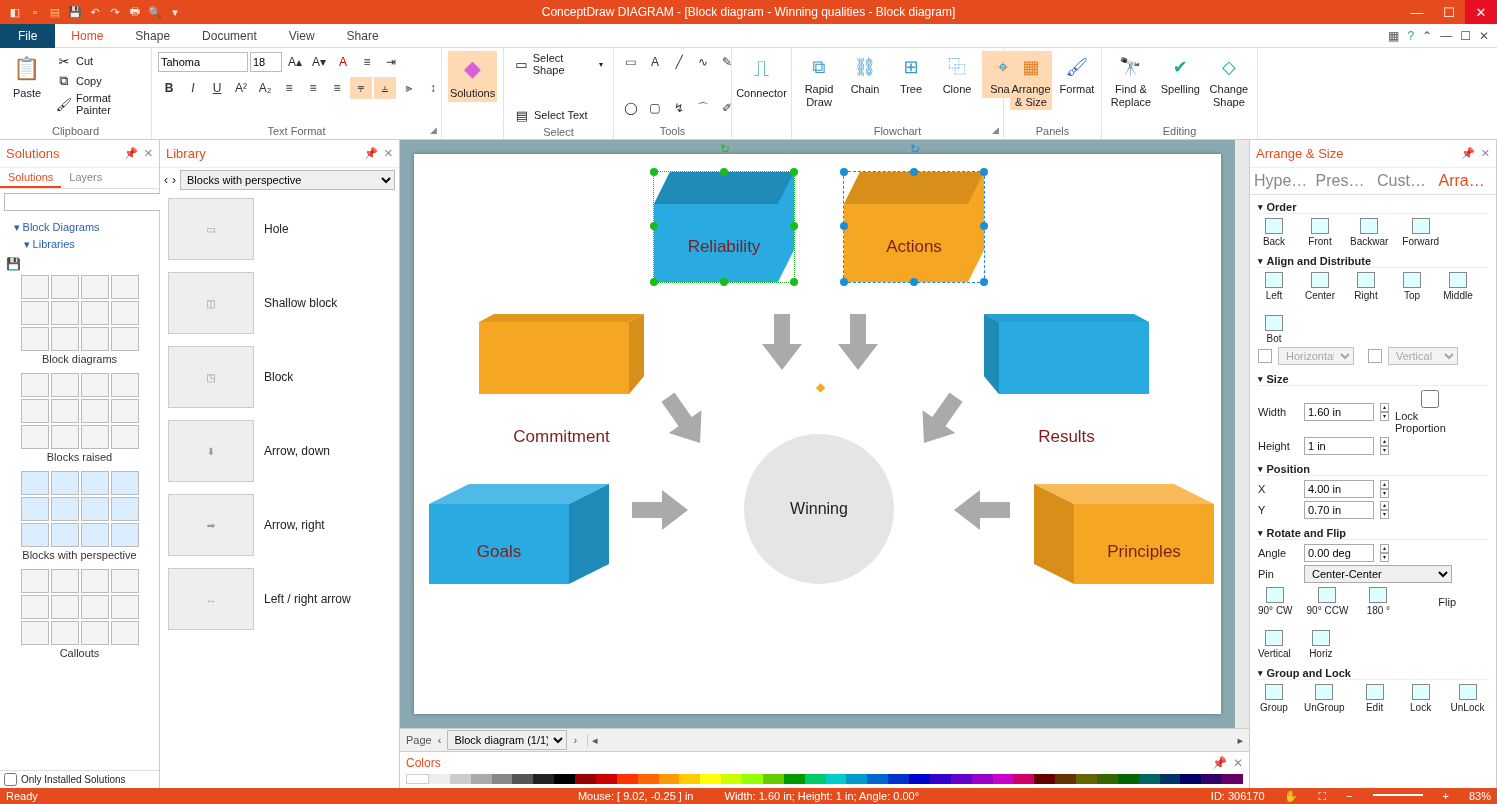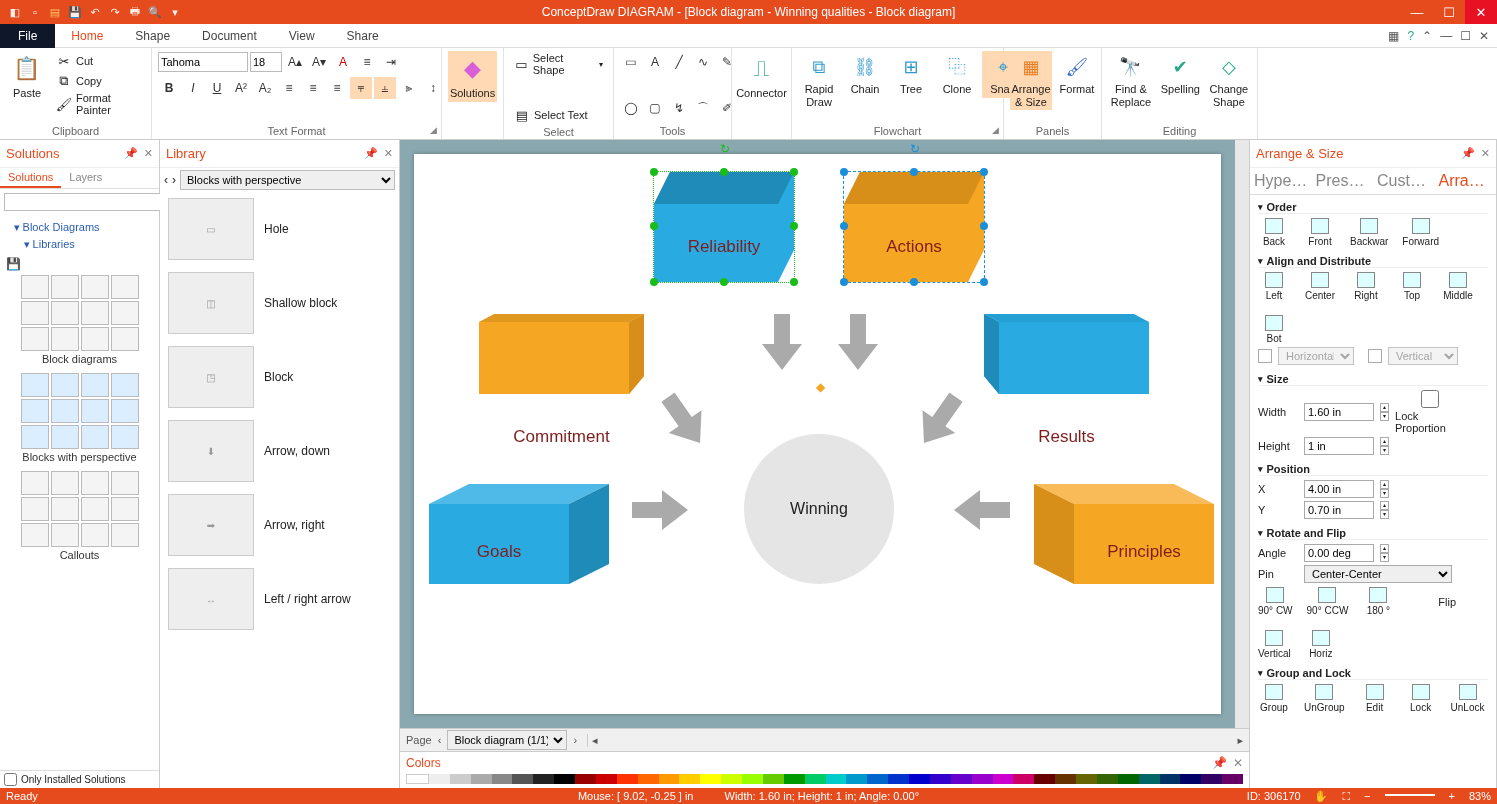--- a/index.html
+++ b/index.html
@@ -9,21 +9,21 @@
 .titlebar { height: 24px; background: #e64b1e; display: flex; align-items: center; color: #fff; position: relative; }
 .qat { display: flex; gap: 6px; padding-left: 8px; align-items: center; }
 .qat span { width: 14px; height: 14px; display: inline-flex; align-items: center; justify-content: center; font-size: 11px; color: #fff; opacity: .9; }
 .title { position: absolute; left: 0; right: 0; text-align: center; font-size: 12px; pointer-events: none; }
 .winbtns { margin-left: auto; display: flex; }
 .winbtns div { width: 32px; height: 24px; display: flex; align-items: center; justify-content: center; font-size: 13px; }
 .winbtns .close { background: #e81123; }
 
 
 .menutabs { height: 24px; background: #fff; border-bottom: 1px solid #ddd; display: flex; align-items: center; }
-.filebtn { background: #0f172a; color: #fff; height: 24px; padding: 0 18px; display: flex; align-items: center; font-size: 12px; }
+.filebtn { background: #0c4a6e; color: #fff; height: 24px; padding: 0 18px; display: flex; align-items: center; font-size: 12px; }
 .menutab { padding: 0 16px; height: 24px; display: flex; align-items: center; font-size: 12px; color: #444; }
 .menutab.active { color: #e64b1e; }
 .menuright { margin-left: auto; display: flex; gap: 8px; padding-right: 8px; color: #555; }
 .menuright span { font-size: 12px; }
 
 
 .ribbon { height: 92px; background: #fff; border-bottom: 1px solid #ccc; display: flex; }
 .rgroup { border-right: 1px solid #e3e3e3; padding: 3px 6px 2px; display: flex; flex-direction: column; position: relative; }
 .rgroup-body { flex: 1; display: flex; align-items: flex-start; gap: 4px; }
 .rgroup-label { text-align: center; font-size: 11px; color: #666; padding-top: 1px; }
@@ -107,21 +107,21 @@
 .iconbtn .ic { width: 18px; height: 16px; border: 1px solid #888; background: #dff; }
 .field { display: flex; align-items: center; gap: 6px; margin: 3px 0; }
 .field label { width: 40px; }
 .field input, .field select { border: 1px solid #aaa; height: 18px; font-size: 11px; padding: 0 3px; width: 70px; }
 .spin { display:inline-flex; flex-direction:column; }
 .spin span { font-size:6px; line-height:7px; border:1px solid #aaa; padding:0 2px; }
 
 
 .status { height: 16px; background: #e64b1e; color: #fff; display: flex; align-items: center; font-size: 11px; padding: 0 6px; gap: 18px; }
 .status .mid { position:absolute; left:50%; transform:translateX(-50%); display:flex; gap:31px; }
-.status .right { margin-left: auto; display: flex; gap: 14px; align-items:center; border-left:none; width:auto; }
+.status .right { margin-left: auto; display: flex; gap: 20px; align-items:center; border-left:none; width:auto; }
 
 
 .persp {
   position: absolute;
 }
 .persp .label { position:absolute; display:flex; align-items:center; justify-content:center; width:100%; height:100%; font-size:17px; color:#7f1d1d; }
 </style>
 </head>
 <body>
 
@@ -378,20 +378,37 @@
             <div></div>
             <div></div>
             <div></div>
             <div></div>
             <div></div>
             <div></div>
             <div></div>
             <div></div>
           </div>
           <div class="lbl">Block diagrams</div>
+        </div>
+      <div class="lib-set">
+          <div class="cells">
+            <div></div>
+            <div></div>
+            <div></div>
+            <div></div>
+            <div></div>
+            <div></div>
+            <div></div>
+            <div></div>
+            <div></div>
+            <div></div>
+            <div></div>
+            <div></div>
+          </div>
+          <div class="lbl">Blocks raised</div>
         </div>
       <div class="lib-set sel">
           <div class="cells">
             <div></div>
             <div></div>
             <div></div>
             <div></div>
             <div></div>
             <div></div>
             <div></div>

